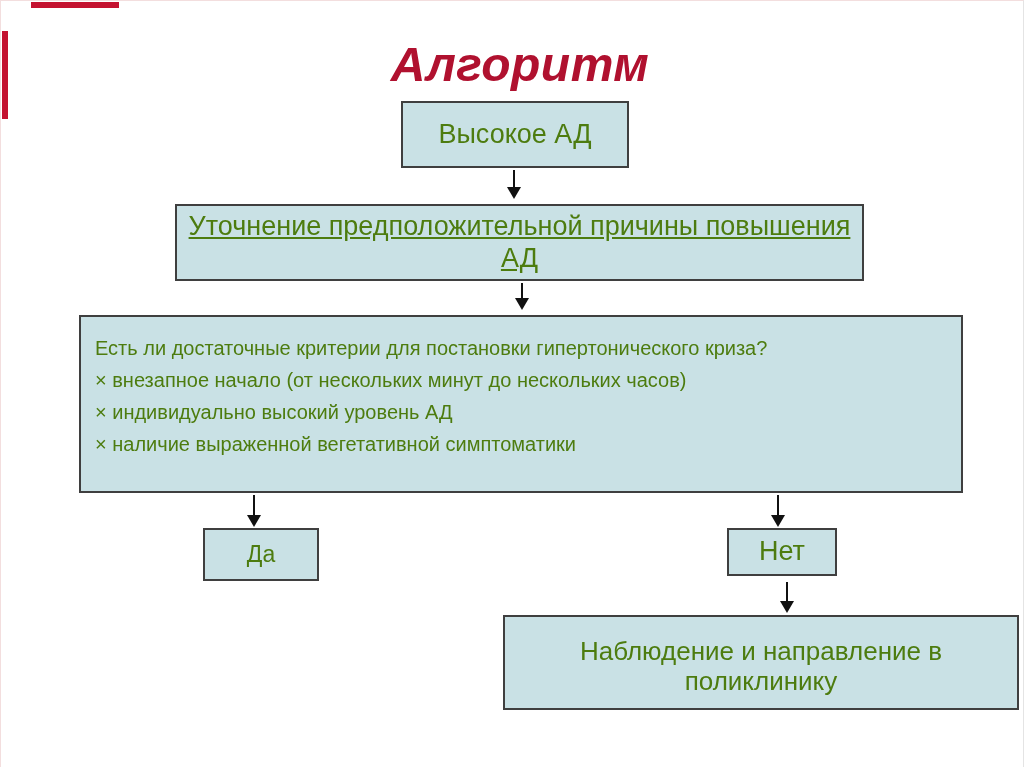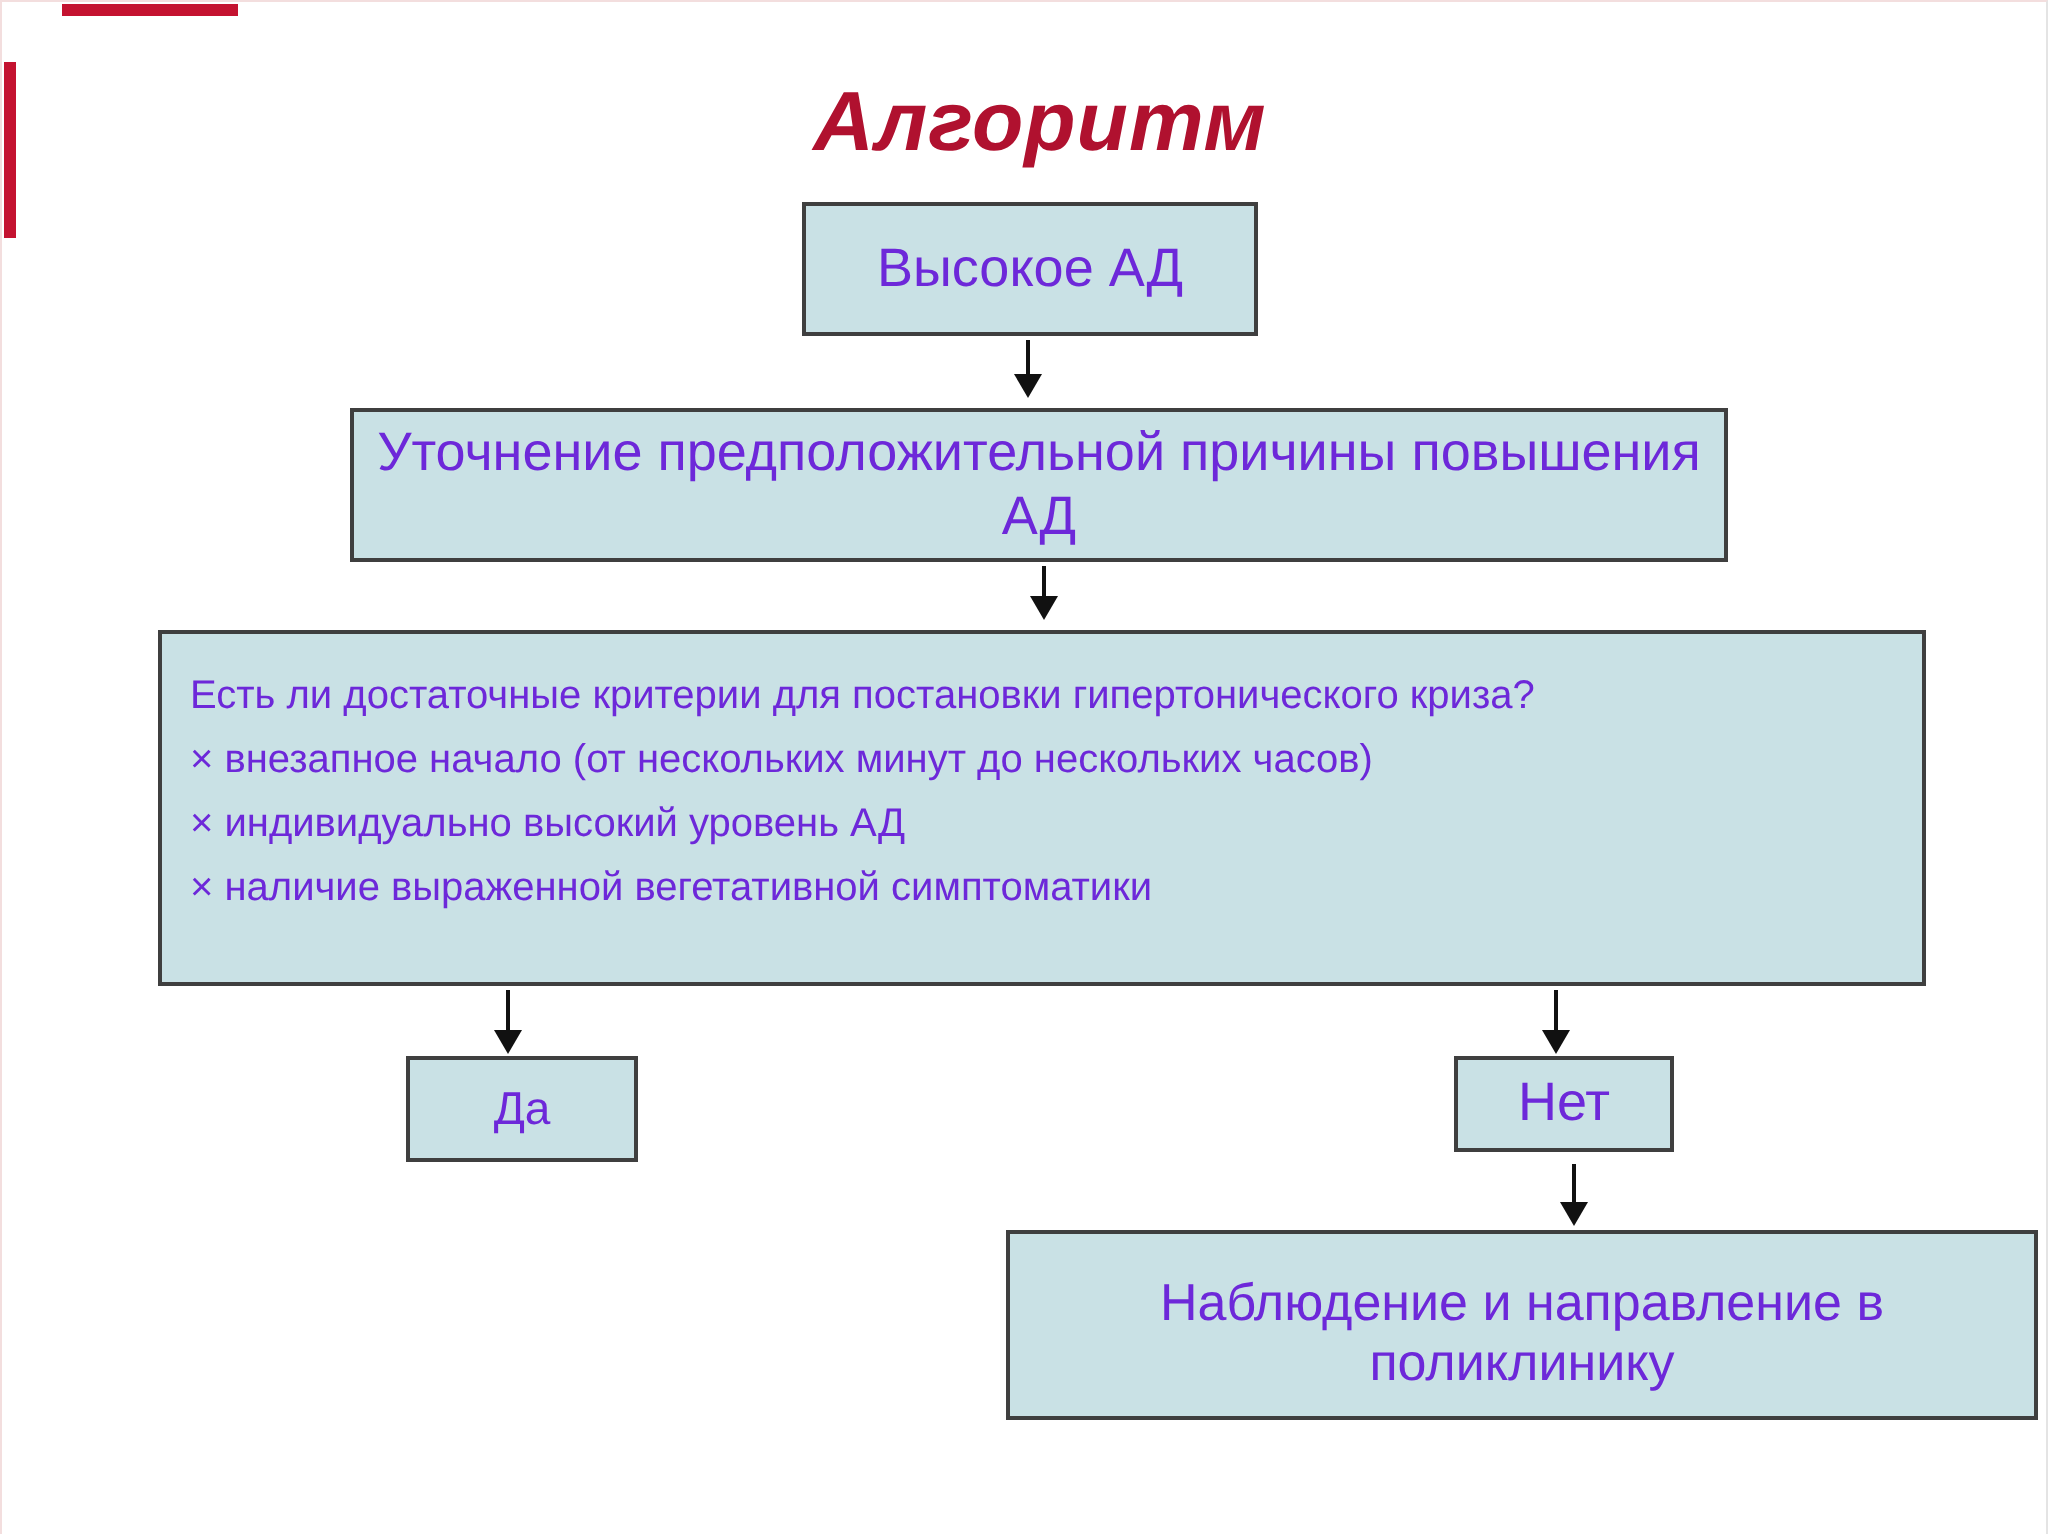--- a/index.html
+++ b/index.html
@@ -30,41 +30,41 @@
     position: absolute;
     left: 1px; top: 30px;
     width: 6px; height: 88px;
     background: #c41230;
   }
   .title {
     position: absolute;
     top: 36px;
     left: 519px;
     transform: translateX(-50%);
-    font-size: 42px;
+    font-size: 48px;
     font-weight: bold;
     font-style: italic;
     color: #b0112f;
     letter-spacing: 0.5px;
     white-space: nowrap;
   }
   .node {
     position: absolute;
     background: #c9e1e5;
     border: 2px solid #3f3f3f;
-    color: #6d28d9;
+    color: #4d7c0f;
     box-sizing: border-box;
     display: flex;
     align-items: center;
     justify-content: center;
     text-align: center;
     line-height: 1.15;
   }
   .node-high-bp   { left: 400px; top: 100px; width: 228px; height: 67px; font-size: 27px; }
-  .node-clarify   { left: 174px; top: 203px; width: 689px; height: 77px; font-size: 27px; }
+  .node-clarify   { left: 174px; top: 203px; width: 689px; height: 77px; font-size: 27px; text-decoration: underline; }
   .node-criteria  {
     left: 78px; top: 314px; width: 884px; height: 178px;
     font-size: 20px;
     display: block;
     text-align: left;
     padding: 15px 14px 0 14px;
   }
   .node-criteria .line { height: 32px; line-height: 32px; white-space: nowrap; }
   .node-yes       { left: 202px; top: 527px; width: 116px; height: 53px; font-size: 23px; }
   .node-no        { left: 726px; top: 527px; width: 110px; height: 48px; font-size: 27px; }

